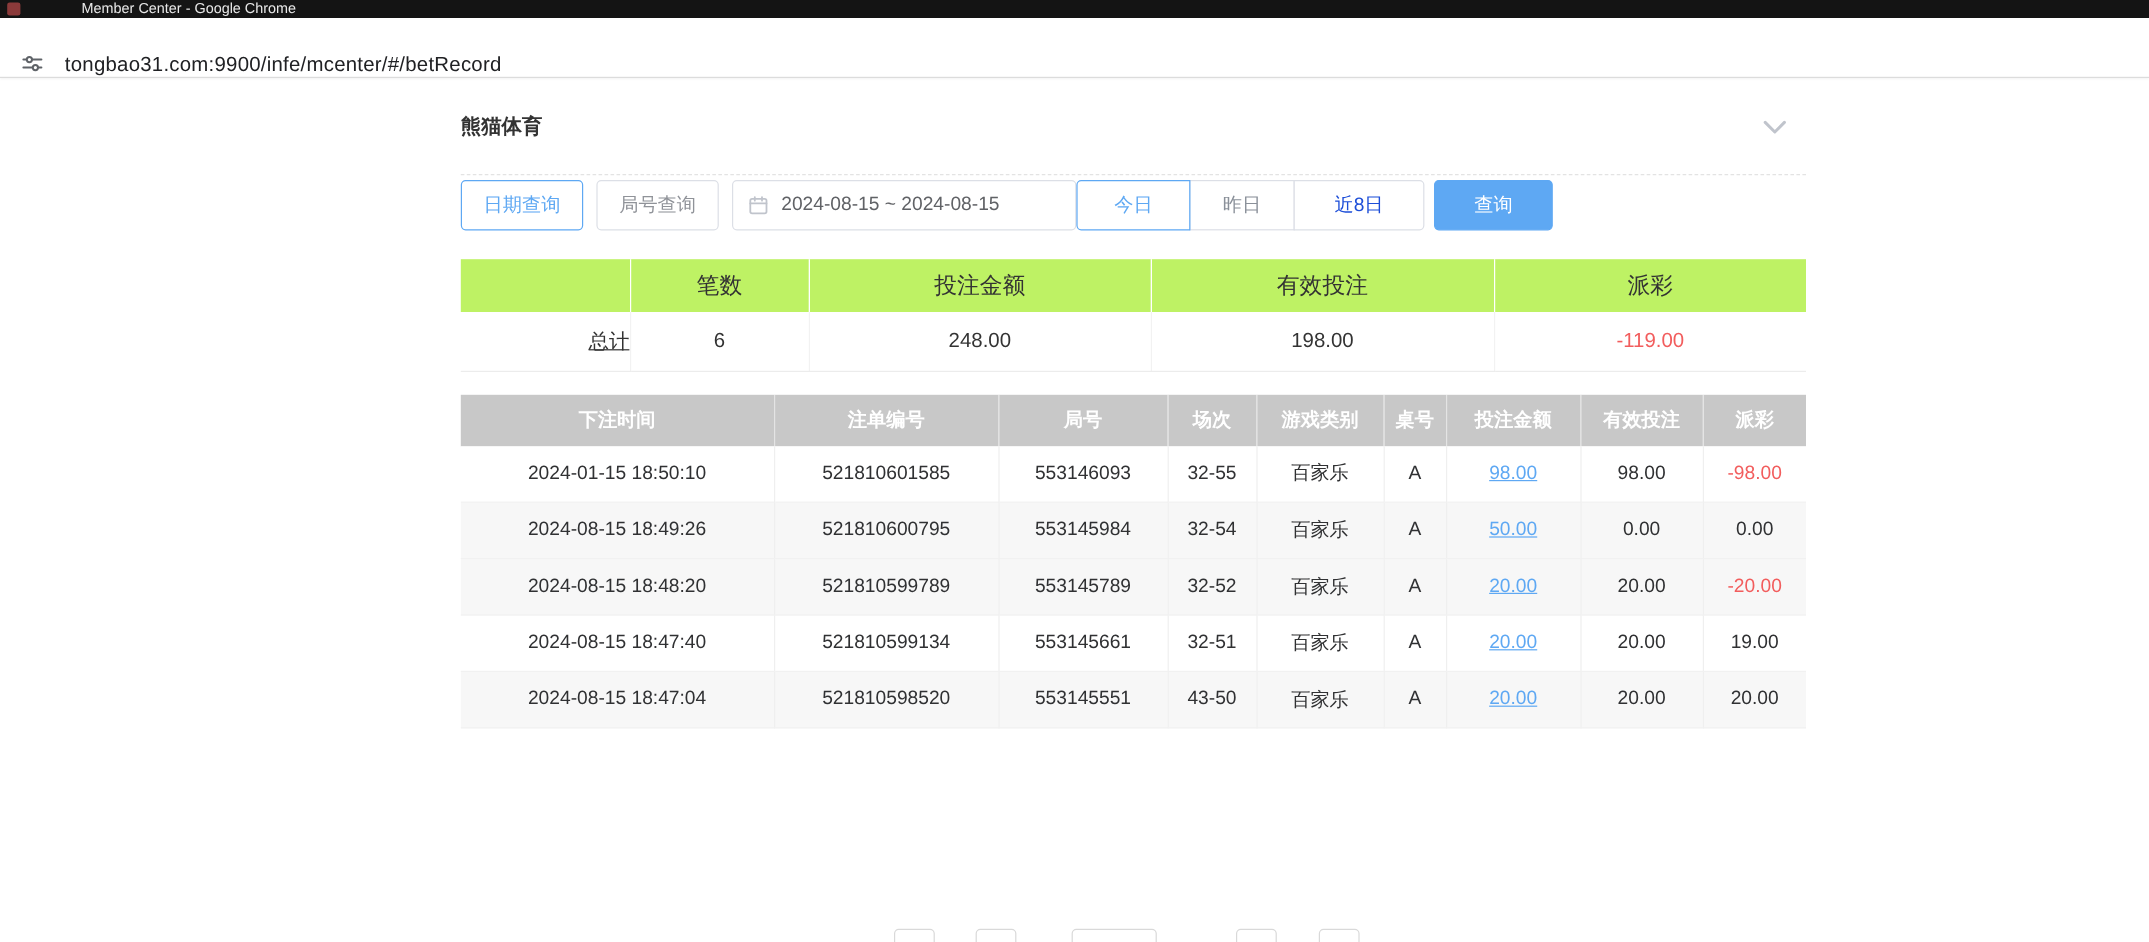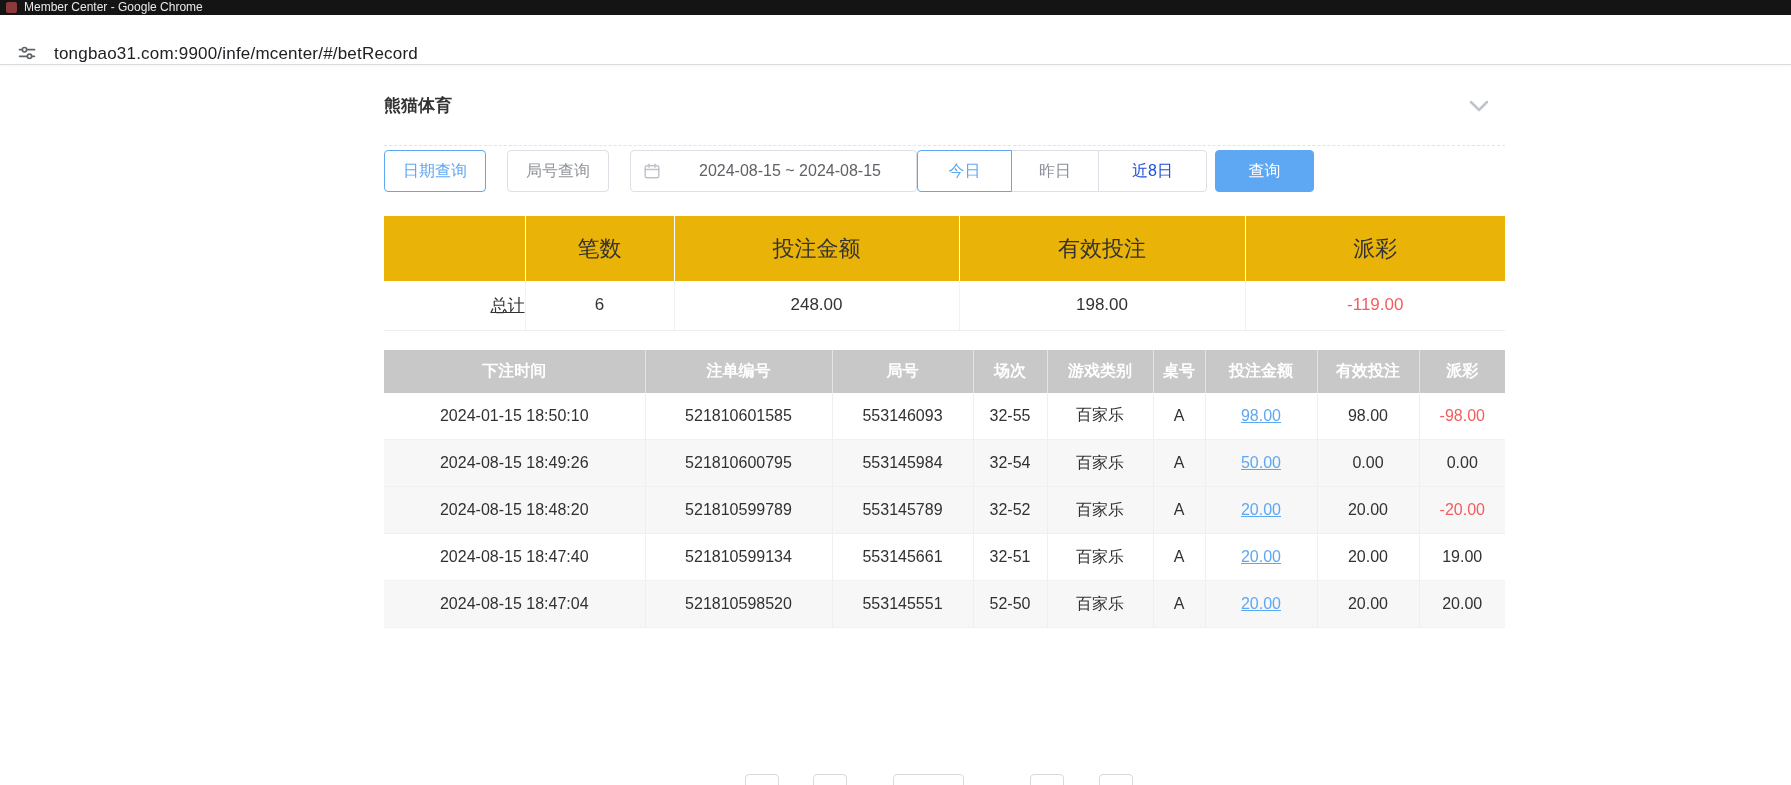--- a/index.html
+++ b/index.html
@@ -4,21 +4,21 @@
 <style>
   * { box-sizing: border-box; margin: 0; padding: 0; }
   html, body { width: 1791px; height: 785px; overflow: hidden; background: #fff;
     font-family: "Liberation Sans", "DejaVu Sans", sans-serif; color: #333; }
 
   
   .titlebar { position: absolute; top: 0; left: 0; width: 1791px; height: 15px;
     background: #141414; display: flex; align-items: center; padding-left: 6px; overflow: hidden; }
   .titlebar .win-ico { width: 11px; height: 11px; border-radius: 2px; background: #8b3a3a;
     margin-right: 7px; flex: 0 0 auto; }
-  .titlebar .win-title { color: #e8e8e8; font-size: 12px; line-height: 15px; white-space: nowrap; }
+  .titlebar .win-title { color: #e8e8e8; font-size: 12px; line-height: 15px; white-space: nowrap; margin-left: 44px; }
 
   .urlbar { position: absolute; top: 15px; left: 0; width: 1791px; height: 50px; background: #fff;
     border-bottom: 1px solid #dcdcdc; box-shadow: 0 1px 2px rgba(0,0,0,0.05);
     display: flex; align-items: flex-end; padding-left: 16px; }
   .urlbar .tune { width: 22px; height: 22px; margin-right: 16px; display: flex;
     align-items: center; justify-content: center; }
   .urlbar .url-text { font-size: 17px; color: #202124; letter-spacing: .2px; }
 
   
   .content { position: absolute; left: 384px; top: 66px; width: 1121px; }
@@ -32,46 +32,46 @@
   .section-row.bb { height: 76px; }
 
   
   .filters { display: flex; align-items: center; margin-top: 4px; height: 42px; }
   .btn { height: 42px; border: 1px solid #dcdfe6; background: #fff; border-radius: 4px;
     font-size: 16px; color: #606266; display: inline-flex; align-items: center;
     justify-content: center; cursor: pointer; font-family: inherit; }
   .btn.outline-active { border-color: #5ea8f3; color: #5ea8f3; }
   .btn.w102 { width: 102px; }
   .btn.gray { color: #909399; }
-  .ml21 { margin-left: 21px; }
+  .ml21 { margin-left: 11px; }
   .ml18 { }
   .ml8  { margin-left: 8px; }
 
   .date-input { width: 287px; height: 42px; border: 1px solid #dcdfe6; border-radius: 4px;
-    display: flex; align-items: center; padding-left: 12px; cursor: pointer; background: #fff; gap: 28px; }
+    display: flex; align-items: center; padding-left: 12px; cursor: pointer; background: #fff; }
   .date-input .cal { display: flex; align-items: center; margin-right: 10px; }
   .date-input .date-text { font-size: 16px; color: #606266; }
 
   .seg-group { display: flex; }
   .seg { height: 42px; border: 1px solid #dcdfe6; background: #fff; font-size: 16px;
     color: #8a9099; display: inline-flex; align-items: center; justify-content: center;
     cursor: pointer; position: relative; font-family: inherit; }
   .seg + .seg { margin-left: -1px; }
   .seg.first { border-radius: 4px 0 0 4px; }
   .seg.last  { border-radius: 0 4px 4px 0; }
   .seg.active { color: #5ea8f3; border-color: #5ea8f3; z-index: 2; }
   .seg.muted { color: #1d4ed8; }
   .seg.w95 { width: 95px; } .seg.w88 { width: 88px; } .seg.w109 { width: 109px; }
 
   .btn.primary { width: 99px; background: #5ea8f3; border-color: #5ea8f3; color: #fff; }
 
   
   table { border-collapse: collapse; table-layout: fixed; width: 1121px; }
   .summary { margin-top: 24px; }
-  .summary th { background: #eab308; height: 65px; font-size: 22px; font-weight: normal;
+  .summary th { background: #bef264; height: 44px; font-size: 19px; font-weight: normal;
     color: #333; text-align: center; border-right: 1px solid #fff; }
   .summary th:last-child { border-right: none; }
   .summary td { height: 49px; font-size: 17px; color: #333; text-align: center;
     background: #fff; border-bottom: 1px solid #ececec; border-right: 1px solid #f2f2f2; }
   .summary td:last-child { border-right: none; }
   .summary td.label { text-align: right; padding-left: 22px; text-decoration: underline; }
 
   
   .detail { margin-top: 19px; }
   .detail th { background: #c8c8c8; height: 43px; font-size: 16px; font-weight: bold;
@@ -247,21 +247,21 @@
       <td>A</td>
       <td><span class="bet-link">20.00</span></td>
       <td>20.00</td>
       <td class="payout js-neg-check">19.00</td>
     </tr>
 
     <tr class="stripe">
       <td>2024-08-15 18:47:04</td>
       <td>521810598520</td>
       <td>553145551</td>
-      <td>52-50</td>
+      <td>43-50</td>
       <td>百家乐</td>
       <td>A</td>
       <td><span class="bet-link">20.00</span></td>
       <td>20.00</td>
       <td class="payout js-neg-check">20.00</td>
     </tr>
   </tbody>
     </table>
 
   <div class="pager-box pg1"></div>

